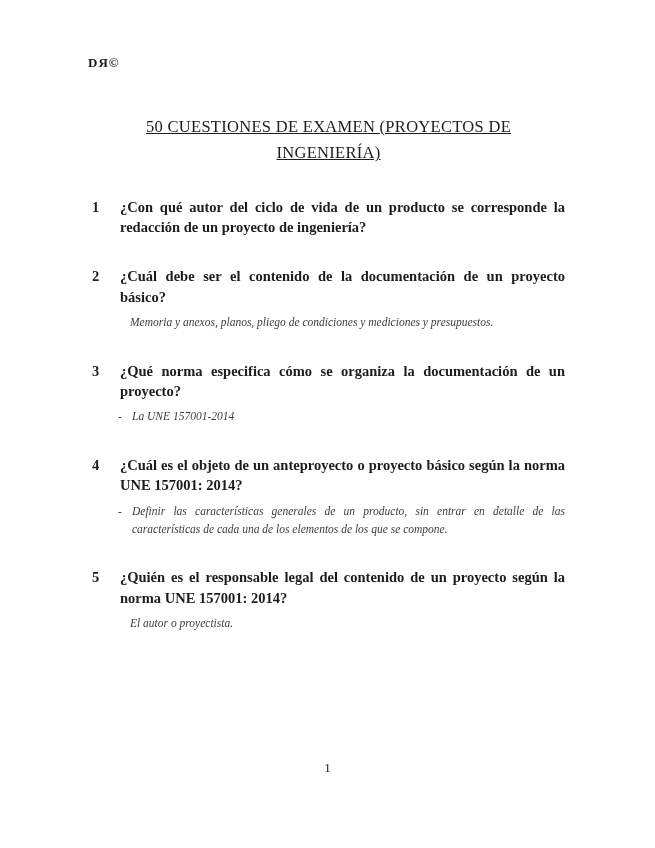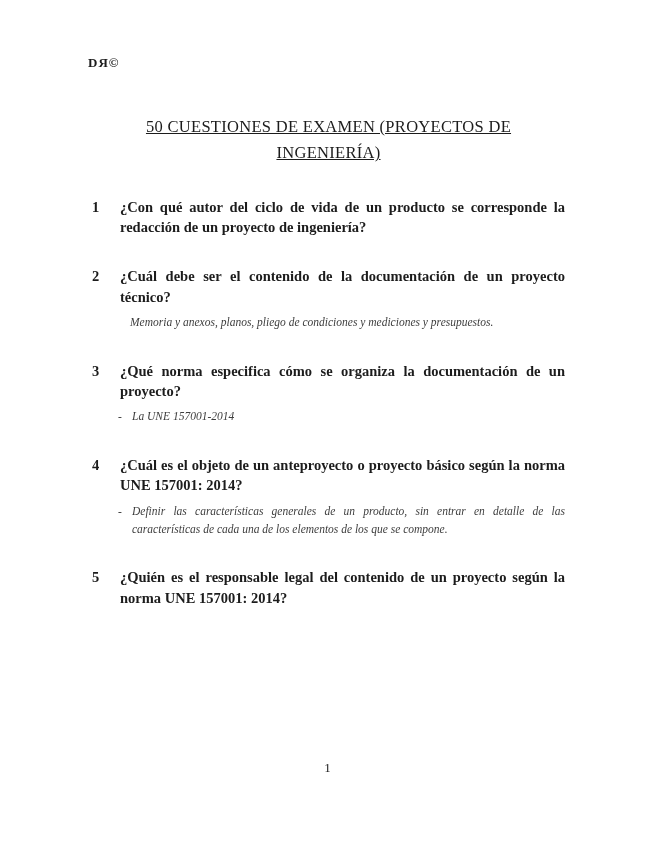--- a/index.html
+++ b/index.html
@@ -101,21 +101,21 @@
   <div>
       <div class="question-block">
         <div class="q-row">
           <div class="q-num">1</div>
           <div class="q-text">¿Con qué autor del ciclo de vida de un producto se corresponde la redacción de un proyecto de ingeniería?</div>
         </div>
       </div>
       <div class="question-block">
         <div class="q-row">
           <div class="q-num">2</div>
-          <div class="q-text">¿Cuál debe ser el contenido de la documentación de un proyecto técnico?</div>
+          <div class="q-text">¿Cuál debe ser el contenido de la documentación de un proyecto básico?</div>
         </div>
         <div class="answers">
           <div class="answer">
             <span class="a-text">Memoria y anexos, planos, pliego de condiciones y mediciones y presupuestos.</span>
           </div>
         </div>
       </div>
       <div class="question-block">
         <div class="q-row">
           <div class="q-num">3</div>
@@ -138,17 +138,22 @@
             <span class="a-dash">-</span>
             <span class="a-text">Definir las características generales de un producto, sin entrar en detalle de las características de cada una de los elementos de los que se compone.</span>
           </div>
         </div>
       </div>
       <div class="question-block">
         <div class="q-row">
           <div class="q-num">5</div>
           <div class="q-text">¿Quién es el responsable legal del contenido de un proyecto según la norma UNE 157001: 2014?</div>
         </div>
+        <div class="answers">
+          <div class="answer">
+            <span class="a-text">El autor o proyectista.</span>
+          </div>
+        </div>
       </div>
     </div>
 </div>
 
 <div class="page-number">1</div>
 
 </body></html>

